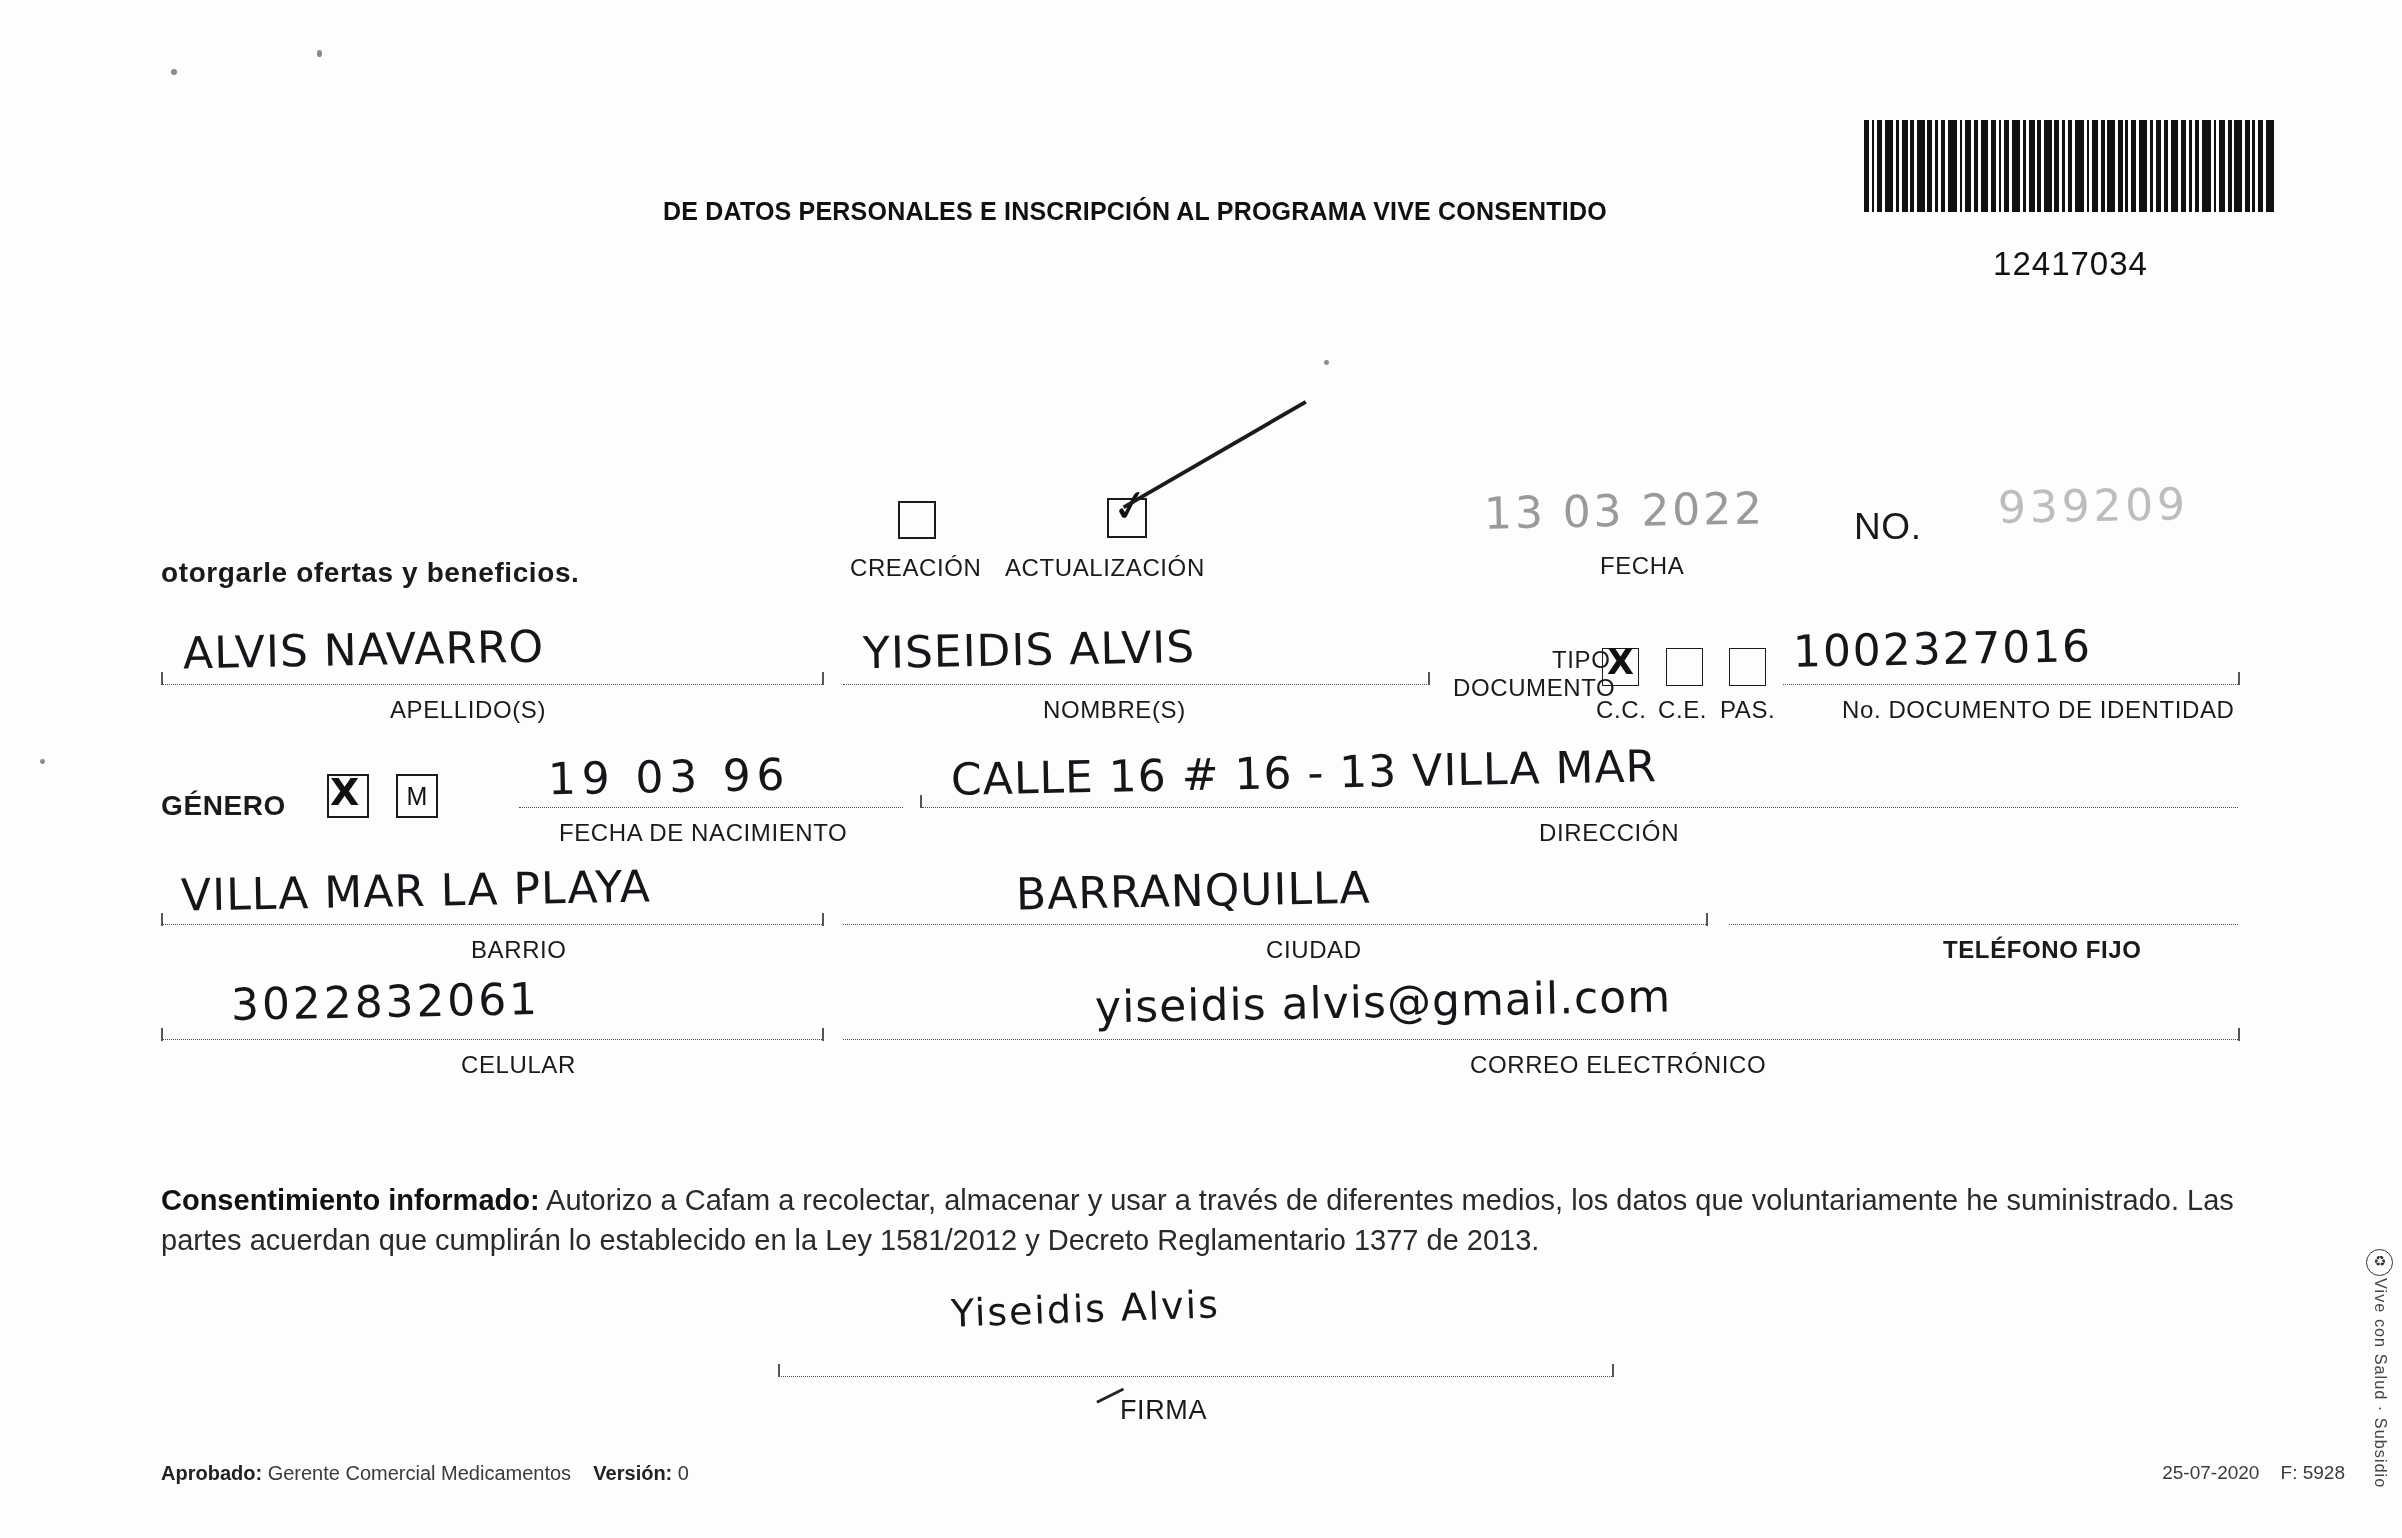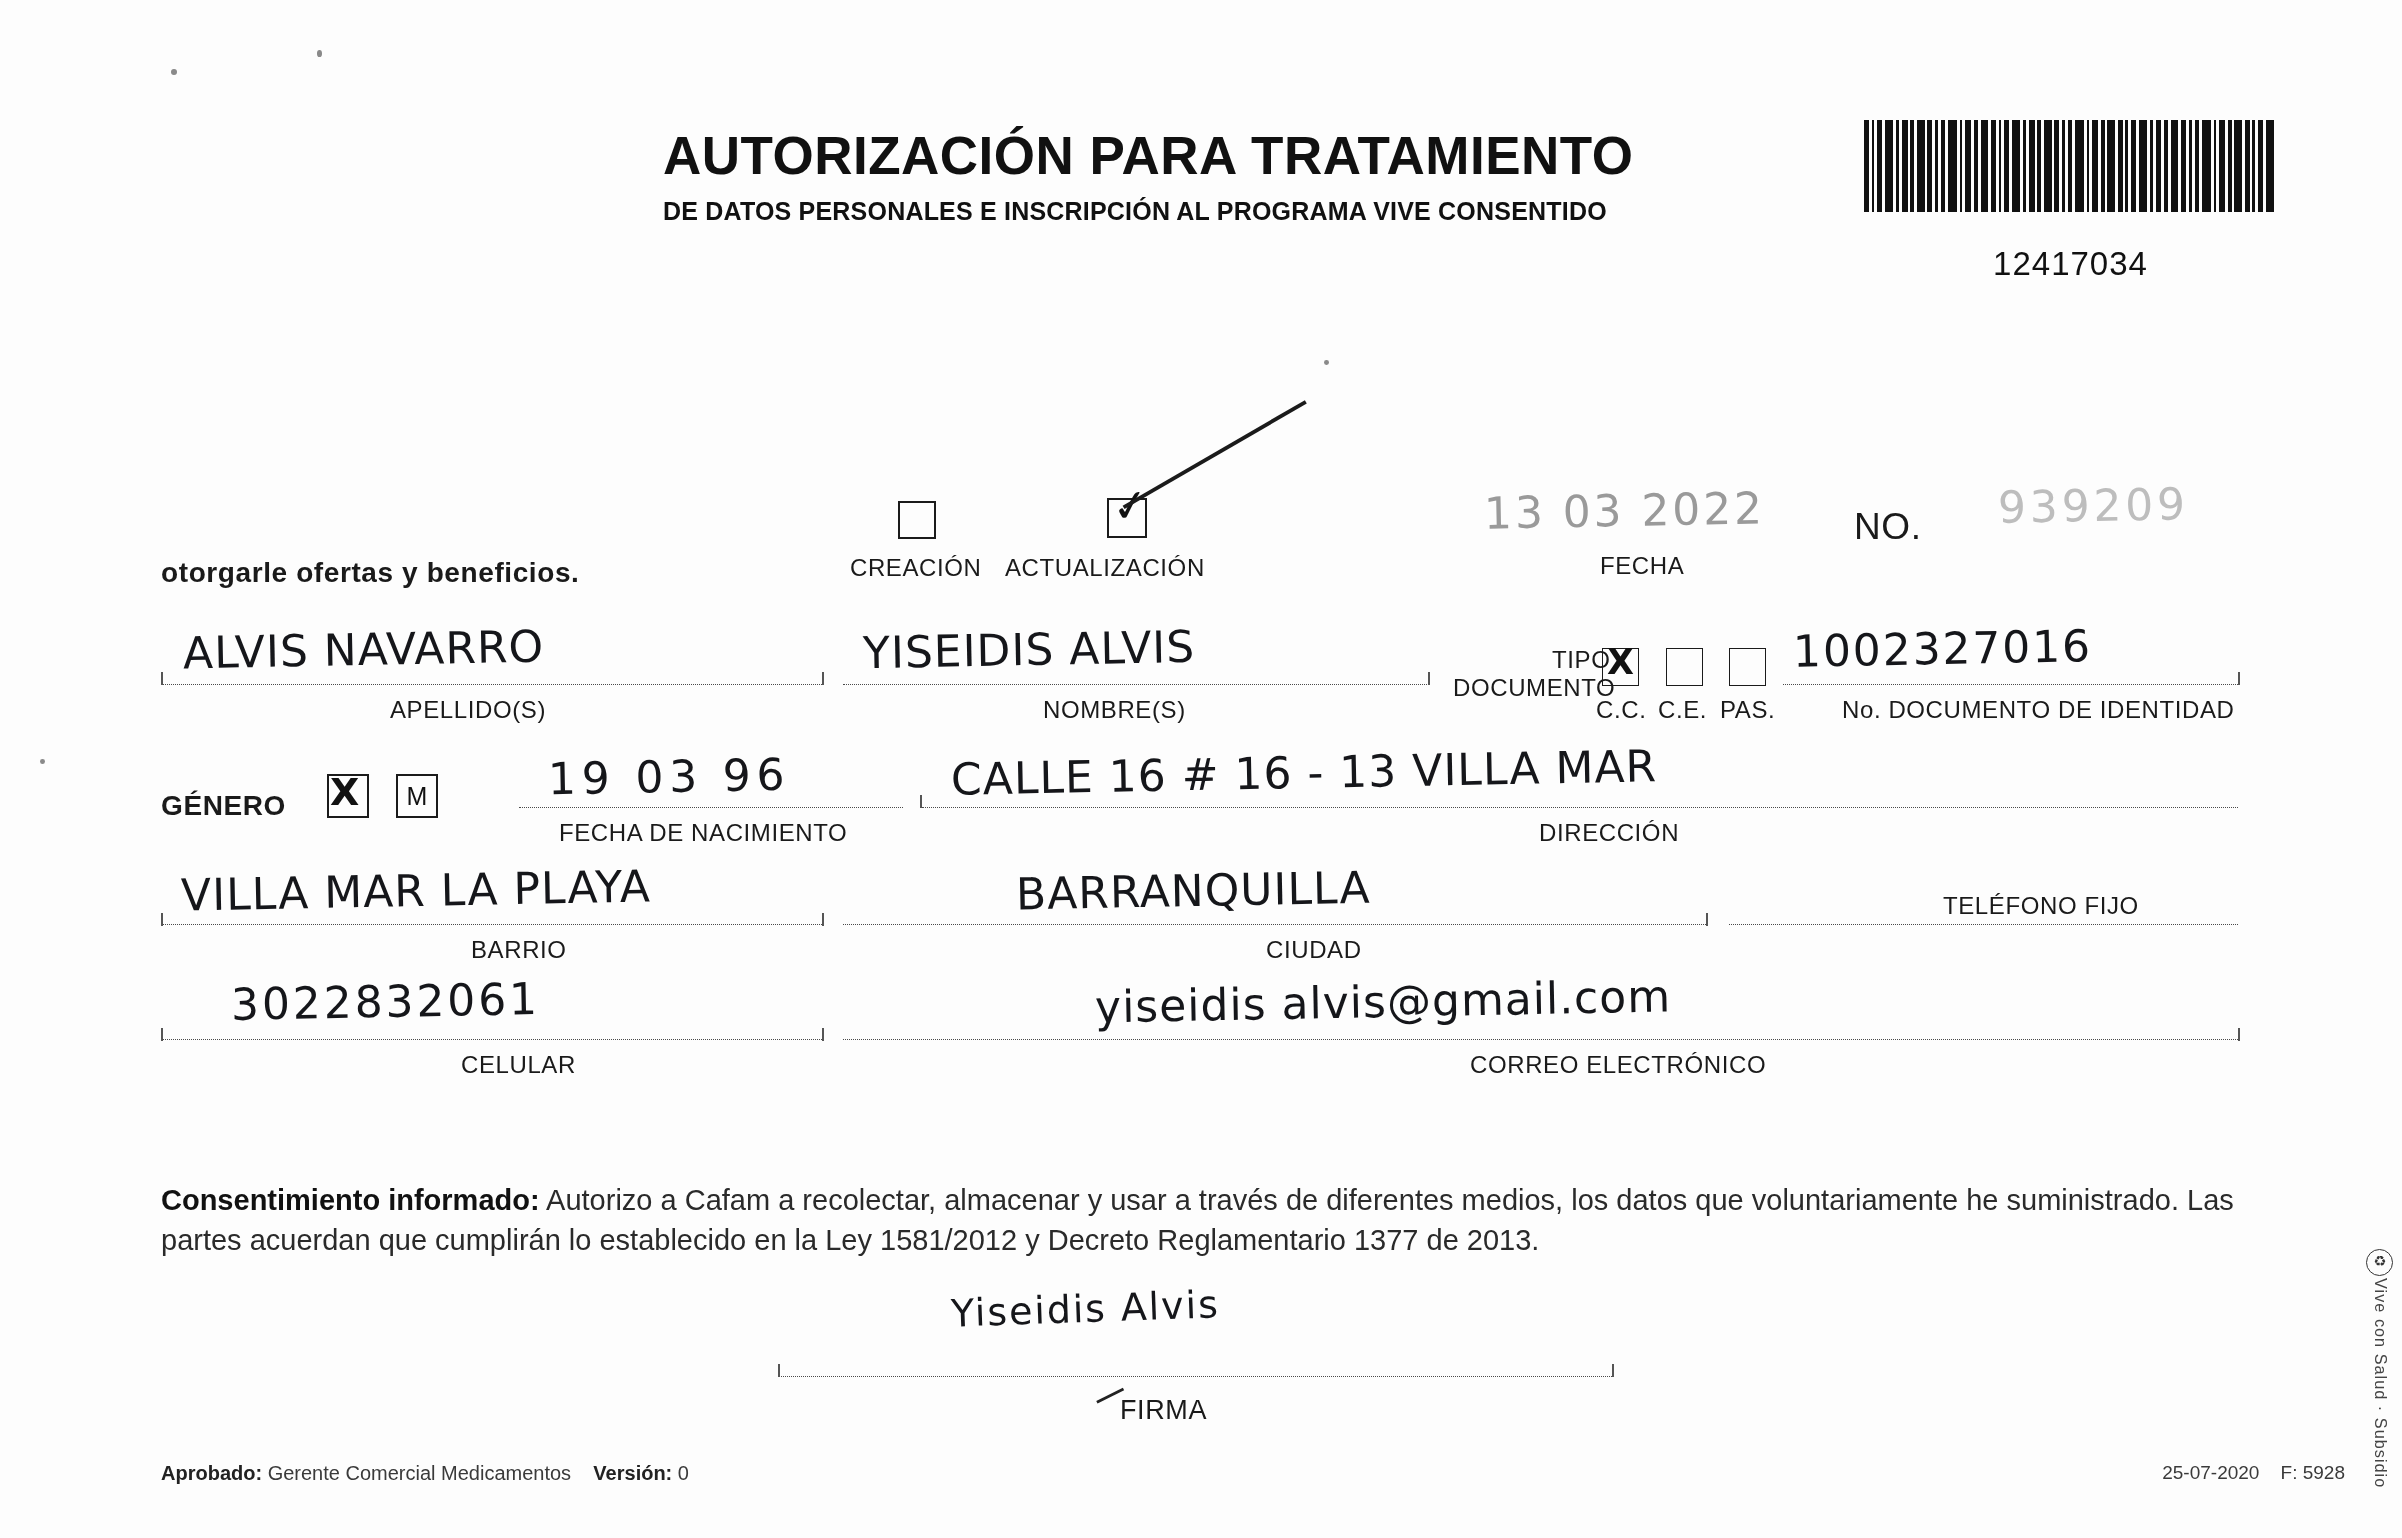--- a/index.html
+++ b/index.html
@@ -213,21 +213,20 @@
 <body>
 
 <div class="page">
 
   <div class="speck" style="left:171px;top:69px;width:5.8px;height:5.8px;"></div>
   <div class="speck" style="left:317px;top:50px;width:4.8px;height:6.7px;"></div>
   <div class="speck" style="left:1324px;top:360px;width:4.8px;height:4.8px;"></div>
   <div class="speck" style="left:40px;top:759px;width:4.8px;height:4.8px;"></div>
 
 
-  <div class="title-main">AUTORIZACIÓN PARA TRATAMIENTO</div>
   <div class="title-sub">DE DATOS PERSONALES E INSCRIPCIÓN AL PROGRAMA VIVE CONSENTIDO</div>
 
   <div class="barcode" id="barcode">
       <i style="width: 4.8px;"></i>
       <i style="width: 2.9px;"></i>
       <i style="width: 4.8px;"></i>
       <i style="width: 8.6px;"></i>
       <i style="width: 2.9px;"></i>
       <i style="width: 5.8px;"></i>
       <i style="width: 3.8px;"></i>
@@ -347,21 +346,21 @@
   <div class="hw hw-lg" style="position:absolute;left:181px;top:865px;">VILLA MAR LA PLAYA</div>
   <div class="lbl" style="left:471px;top:936px;">BARRIO</div>
 
   <div class="uline" style="left:843px;top:924px;width:865px;"></div>
   <div class="tick" style="left:1706px;top:913px;"></div>
   <div class="hw hw-lg" style="position:absolute;left:1016px;top:865px;">BARRANQUILLA</div>
   <div class="lbl" style="left:1266px;top:936px;">CIUDAD</div>
 
   <div class="uline" style="left:1729px;top:924px;width:509px;"></div>
   <div class="hw hw-lg" style="position:absolute;left:1758px;top:865px;"></div>
-  <div class="lbl" style="left:1943px;top:892px;">TELÉFONO FIJO</div>
+  <div class="lbl" style="left:1943px;top:936px;font-weight:bold;">TELÉFONO FIJO</div>
 
   <div class="uline" style="left:161px;top:1039px;width:663px;"></div>
   <div class="tick" style="left:161px;top:1028px;"></div>
   <div class="tick" style="left:822px;top:1028px;"></div>
   <div class="hw hw-lg" style="position:absolute;left:231px;top:976px;letter-spacing:2.9px;">3022832061</div>
   <div class="lbl" style="left:461px;top:1051px;">CELULAR</div>
 
   <div class="uline" style="left:843px;top:1039px;width:1395px;"></div>
   <div class="tick" style="left:2238px;top:1028px;"></div>
   <div class="hw hw-lg" style="position:absolute;left:1095px;top:976px;">yiseidis alvis@gmail.com</div>

